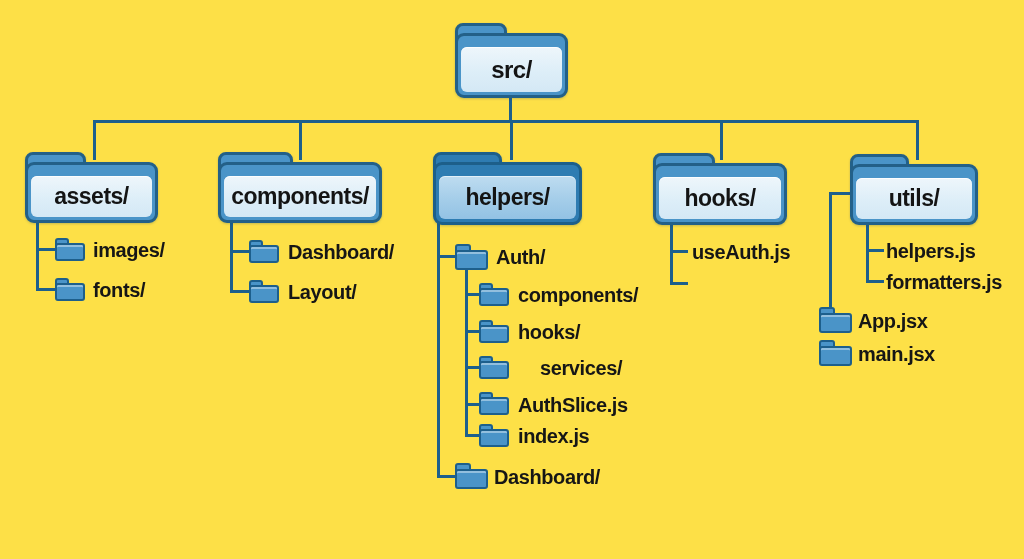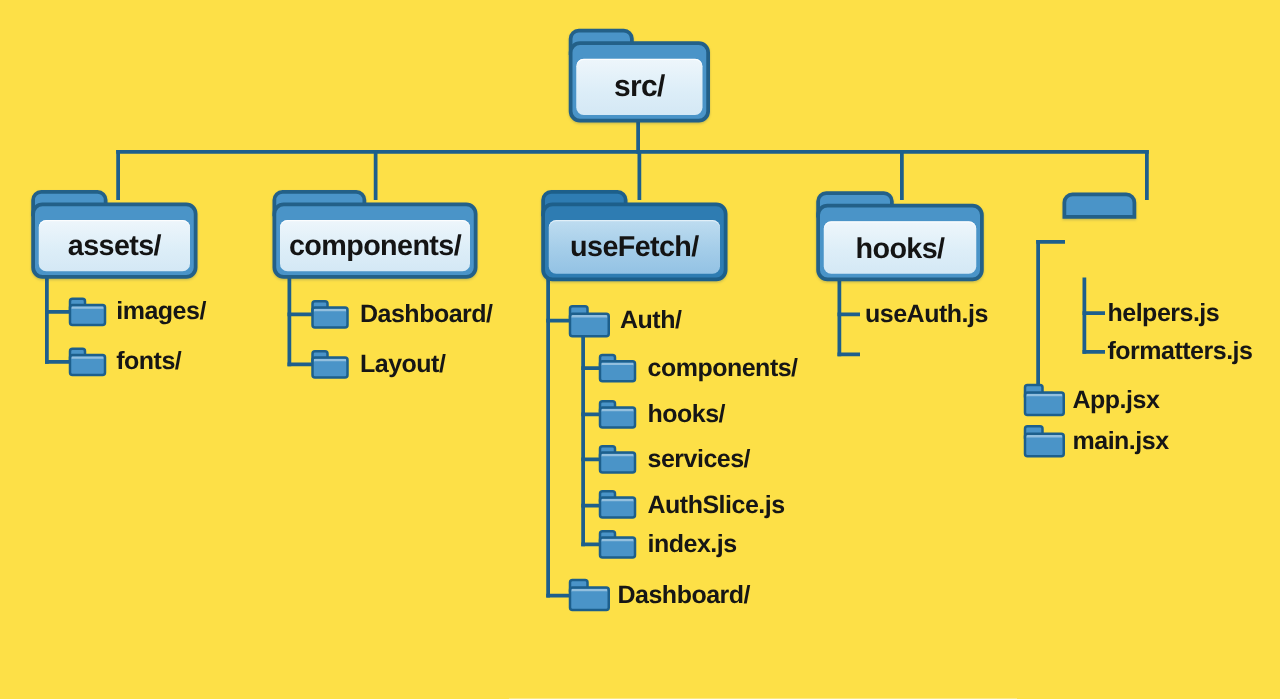--- a/index.html
+++ b/index.html
@@ -124,36 +124,41 @@
       <div class="bf-inner">
           <span class="bf-label">components/</span>
         </div>
     </div>
   </div>
 
   <div class="bigfolder hl" style="left:433px;top:152px;width:149px;height:73px">
     <div class="bf-tab"></div>
     <div class="bf-body">
       <div class="bf-inner">
-          <span class="bf-label">useFetch/</span>
+          <span class="bf-label">helpers/</span>
         </div>
     </div>
   </div>
 
   <div class="bigfolder" style="left:653px;top:153px;width:134px;height:72px">
     <div class="bf-tab"></div>
     <div class="bf-body">
       <div class="bf-inner">
           <span class="bf-label">hooks/</span>
         </div>
     </div>
   </div>
 
   <div class="bigfolder" style="left:850px;top:154px;width:128px;height:71px">
     <div class="bf-tab"></div>
+    <div class="bf-body">
+      <div class="bf-inner">
+          <span class="bf-label">utils/</span>
+        </div>
+    </div>
   </div>
 
   <span class="ficon" style="left:55px;top:238px"></span>
   <span class="ficon" style="left:55px;top:278px"></span>
 
   <span class="ficon" style="left:249px;top:240px"></span>
   <span class="ficon" style="left:249px;top:280px"></span>
 
   <span class="ficon lg" style="left:455px;top:244px"></span>
   <span class="ficon" style="left:479px;top:283px"></span>
@@ -168,21 +173,21 @@
 
   <span class="lbl" style="left:93px;top:250px">images/</span>
   <span class="lbl" style="left:93px;top:290px">fonts/</span>
 
   <span class="lbl" style="left:288px;top:252px">Dashboard/</span>
   <span class="lbl" style="left:288px;top:292px">Layout/</span>
 
   <span class="lbl" style="left:496px;top:257px">Auth/</span>
   <span class="lbl" style="left:518px;top:295px">components/</span>
   <span class="lbl" style="left:518px;top:332px">hooks/</span>
-  <span class="lbl" style="left:518px;top:368px">services/</span>
+  <span class="lbl" style="left:540px;top:368px">services/</span>
   <span class="lbl" style="left:518px;top:405px">AuthSlice.js</span>
   <span class="lbl" style="left:518px;top:436px">index.js</span>
   <span class="lbl" style="left:494px;top:477px">Dashboard/</span>
 
   <span class="lbl" style="left:692px;top:252px">useAuth.js</span>
 
   <span class="lbl" style="left:886px;top:251px">helpers.js</span>
   <span class="lbl" style="left:886px;top:282px">formatters.js</span>
   <span class="lbl" style="left:858px;top:321px">App.jsx</span>
   <span class="lbl" style="left:858px;top:354px">main.jsx</span>

